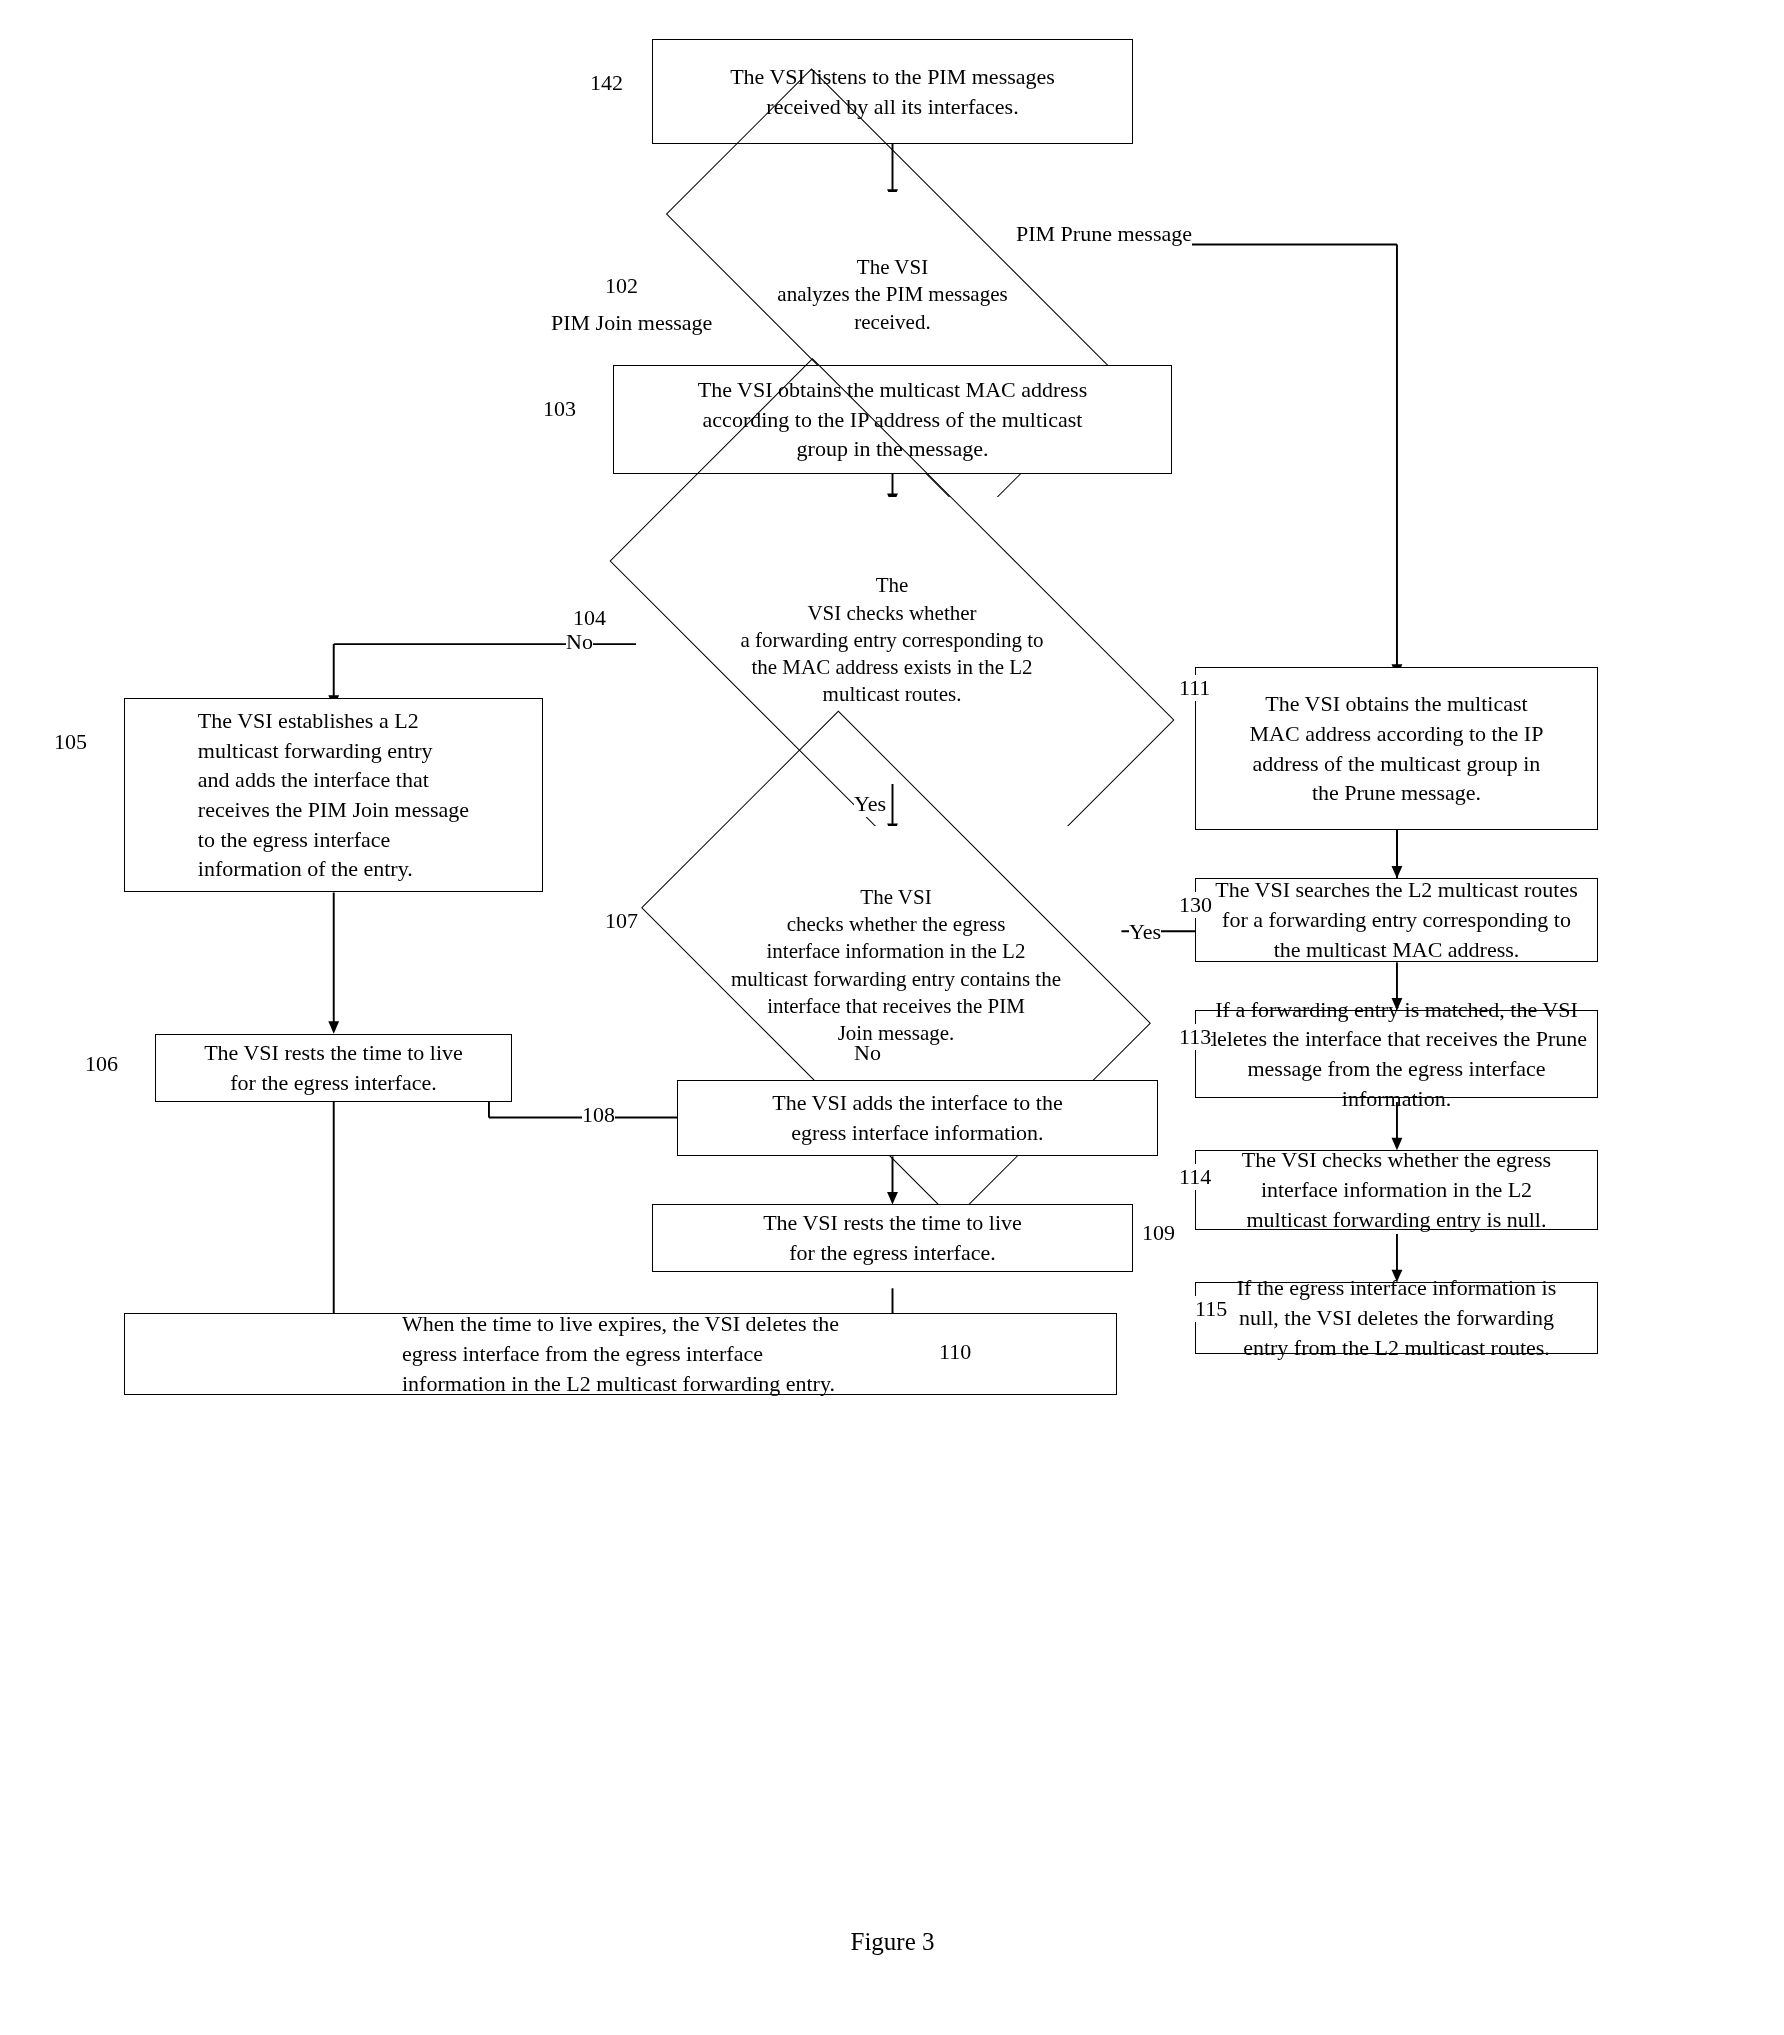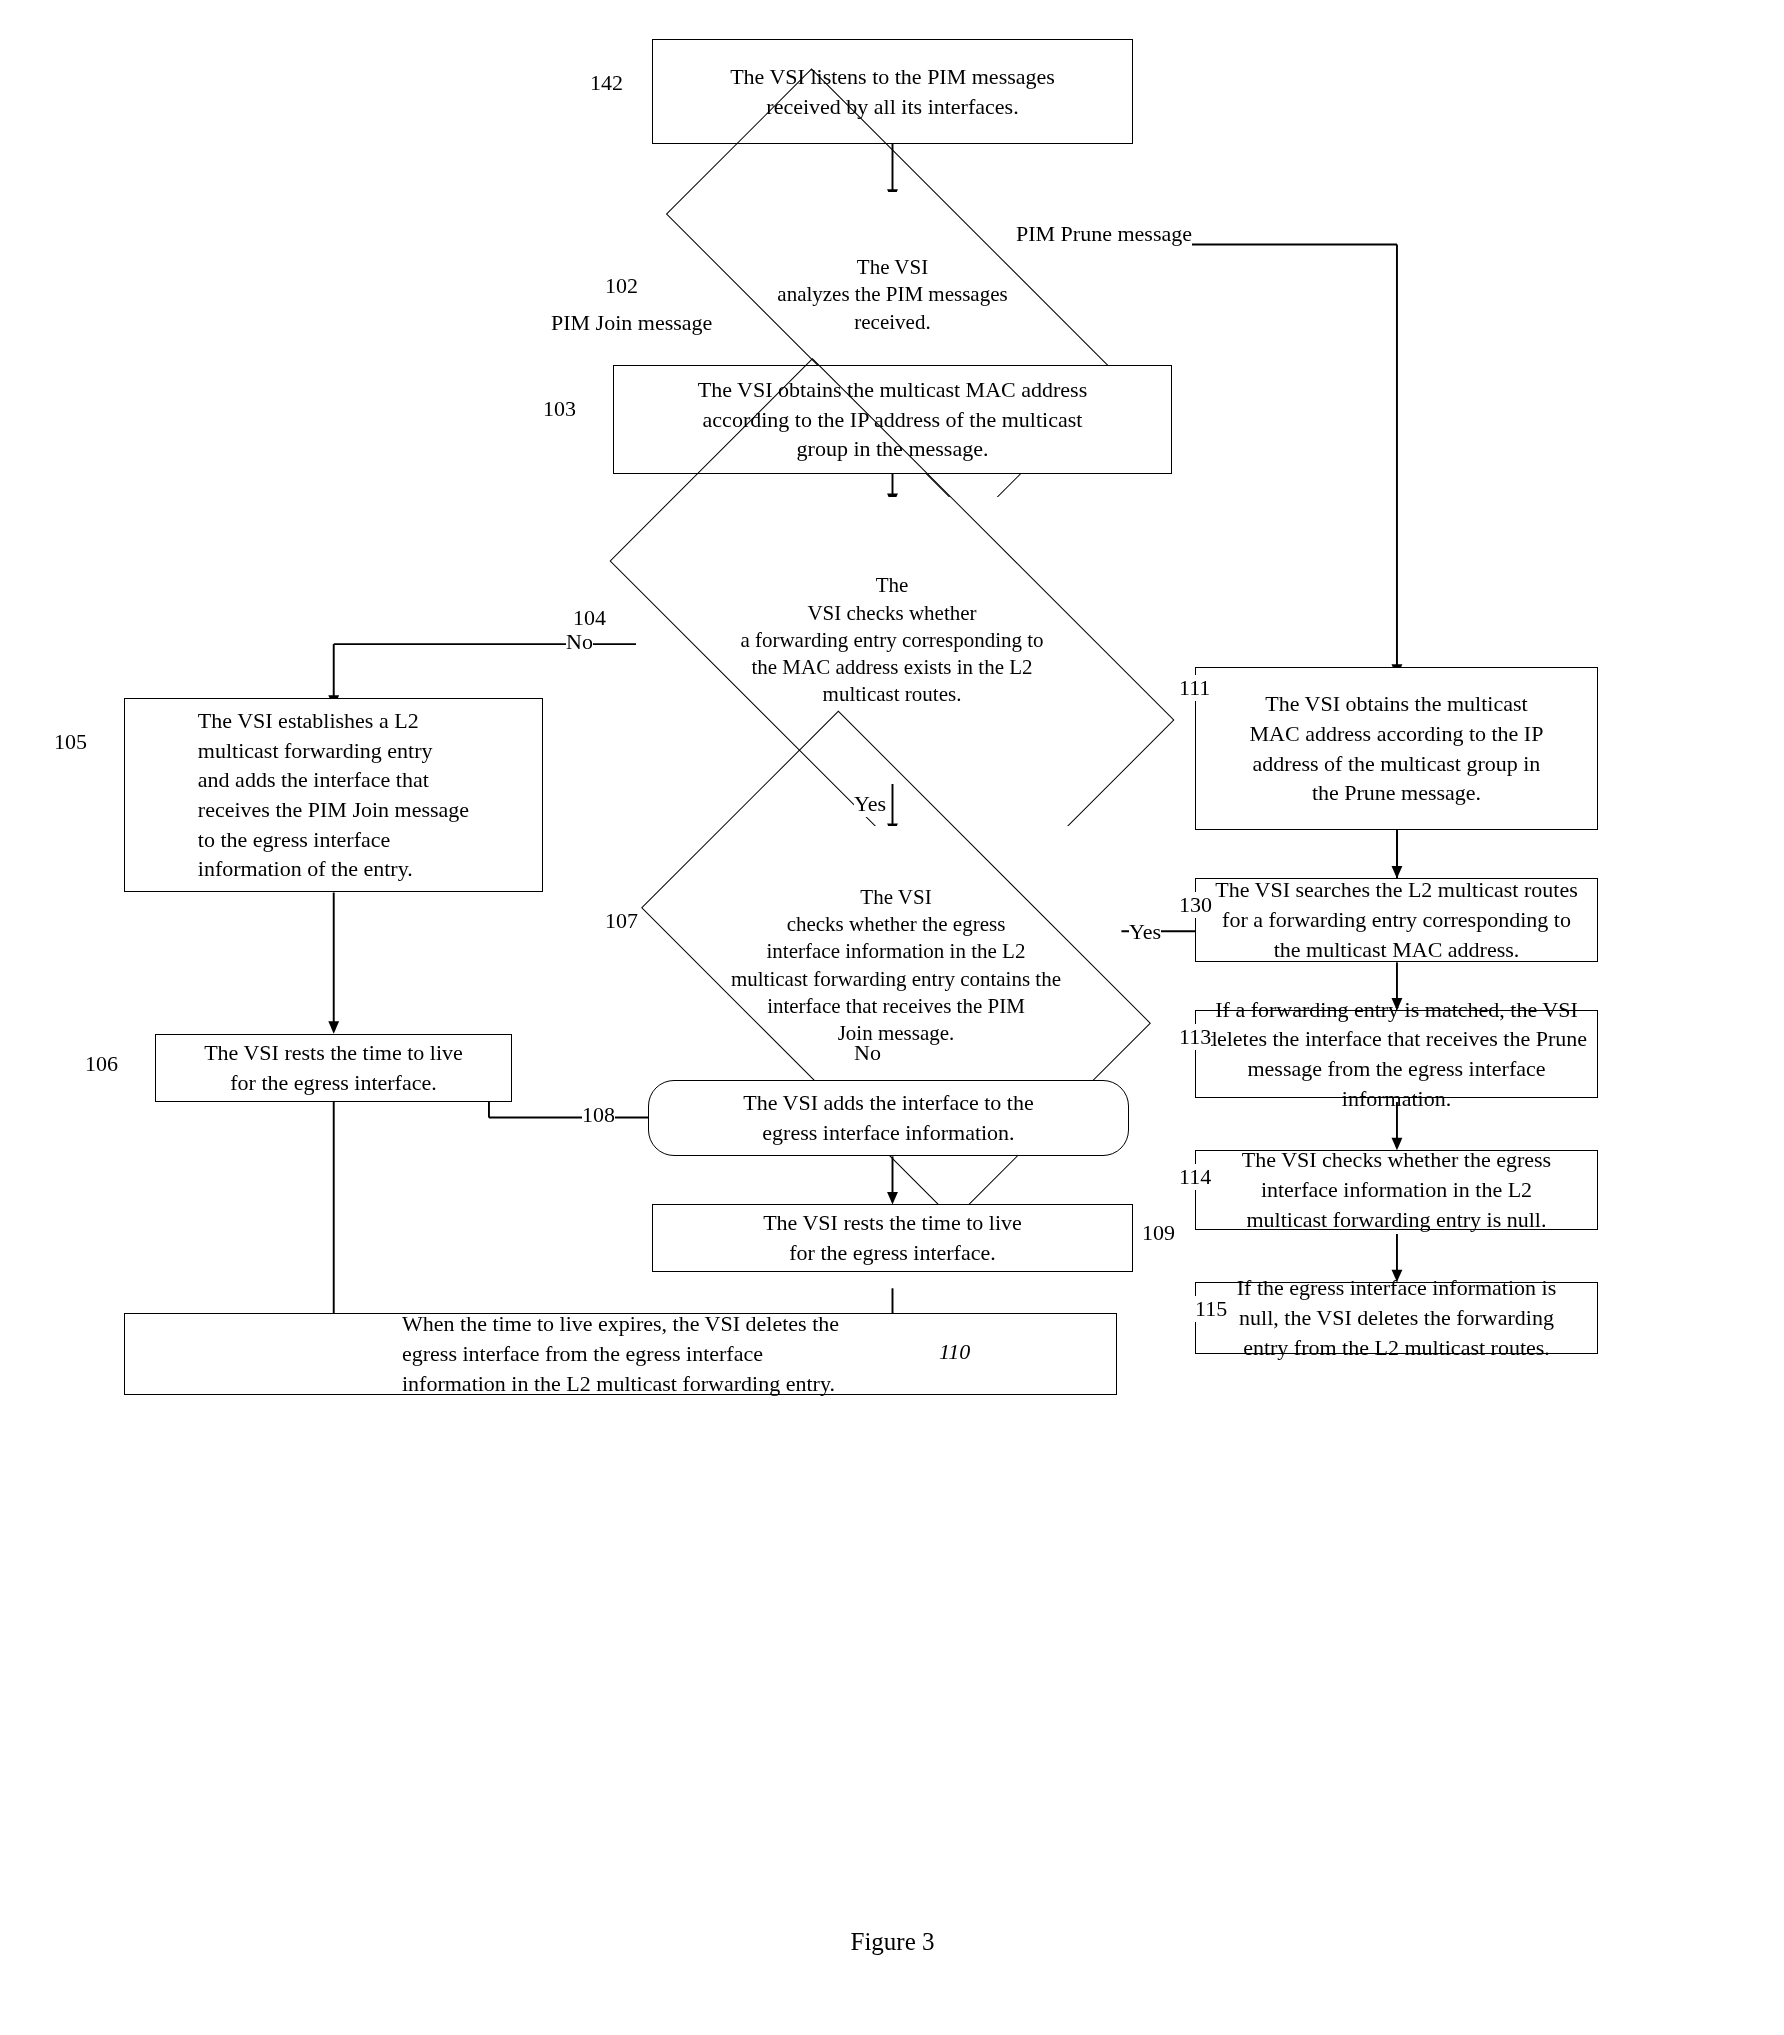--- a/index.html
+++ b/index.html
@@ -231,42 +231,42 @@
   </div>
 
   <div class="label" style="left:854px; top:1040px; font-size:22px;">
     <span>No</span>
   </div>
 
   <div class="label" style="left:1129px; top:919px; font-size:22px;">
     <span>Yes</span>
   </div>
 
-  <div class="box" style="left:648px; top:1080px; width:481px; height:76px;border-radius:26px;">
+  <div class="box" style="left:677px; top:1080px; width:481px; height:76px;">
     <span style="white-space:pre-line;">The VSI adds the interface to the
 egress interface information.</span>
   </div>
   <div class="label" style="left:582px; top:1102px;">
     <span>108</span>
   </div>
 
   <div class="box" style="left:652px; top:1204px; width:481px; height:68px;">
     <span style="white-space:pre-line;">The VSI rests the time to live
 for the egress interface.</span>
   </div>
   <div class="label" style="left:1142px; top:1220px;">
     <span>109</span>
   </div>
 
   <div class="box" style="left:124px; top:1313px; width:993px; height:82px;">
     <span style="white-space:pre-line; text-align:justify;">When the time to live expires, the VSI deletes the
 egress    interface    from    the    egress    interface
 information in the L2 multicast forwarding entry.</span>
   </div>
-  <div class="label" style="left:939px; top:1339px;font-style:italic;">
+  <div class="label" style="left:939px; top:1339px;">
     <span>110</span>
   </div>
 
   <div class="box" style="left:1195px; top:667px; width:403px; height:163px;">
     <span style="white-space:pre-line;">The  VSI  obtains  the  multicast
 MAC  address  according  to  the  IP
 address of the multicast group in
 the Prune message.</span>
   </div>
   <div class="label" style="left:1179px; top:675px;">

